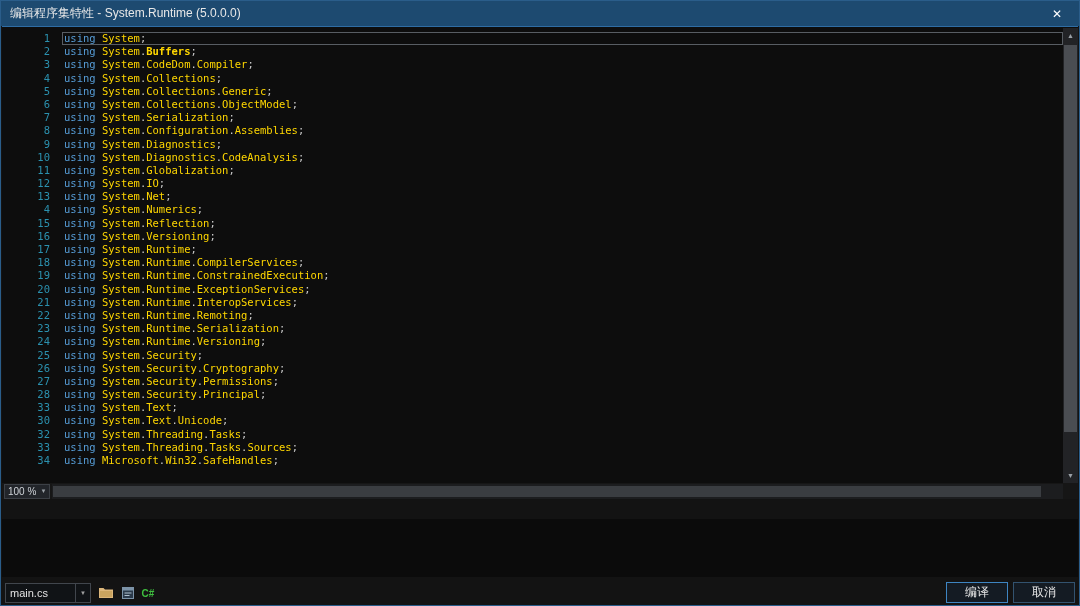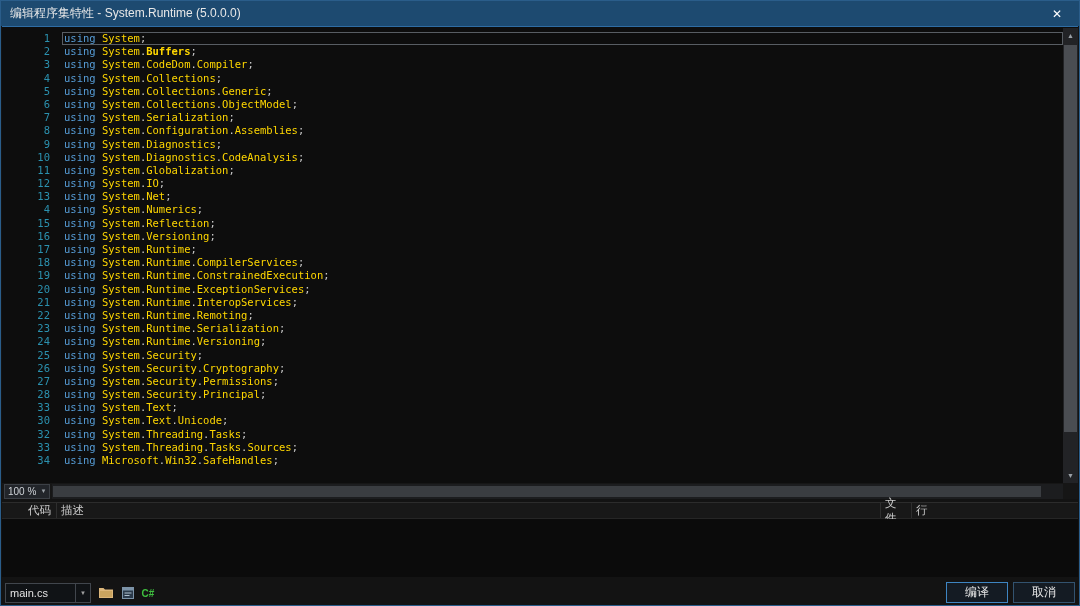--- a/index.html
+++ b/index.html
@@ -147,29 +147,20 @@
   <div class="scroll-row">
     <div class="zoom-combo">
       <span class="val">100 %</span>
       <span class="arrow">▼</span>
     </div>
     <div class="hscroll">
       <div class="hs-thumb"></div>
     </div>
   </div>
 
-  <div class="list-header">
-    <div class="hcell code">代码</div>
-    <div class="hsep"></div>
-    <div class="hcell desc">描述</div>
-    <div class="hsep"></div>
-    <div class="hcell file">文件</div>
-    <div class="hsep"></div>
-    <div class="hcell line">行</div>
-  </div>
   <div class="list-body"></div>
 
   <div class="combo">
     <span class="val">main.cs</span>
     <span class="arrow">▼</span>
   </div>
 
   <div class="ico folder">
     <svg width="16" height="16" viewBox="0 0 16 16">
       <path d="M1 4.5 L1 3 L5.5 3 L7 4.5 L15 4.5 L15 13 L1 13 Z" fill="#dcb67a"></path>

